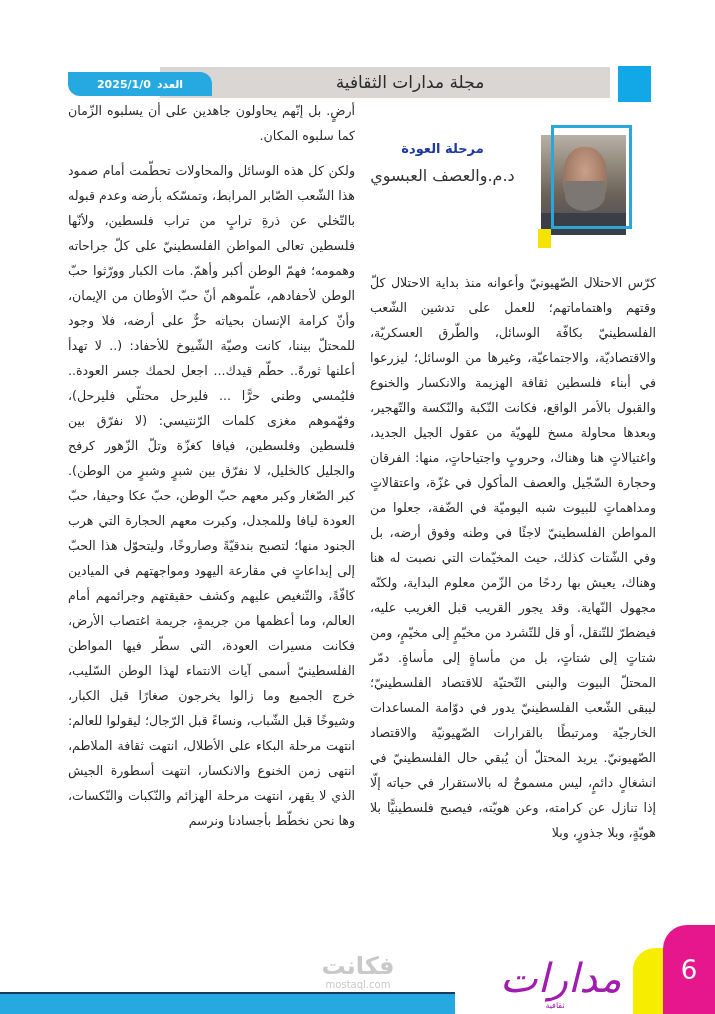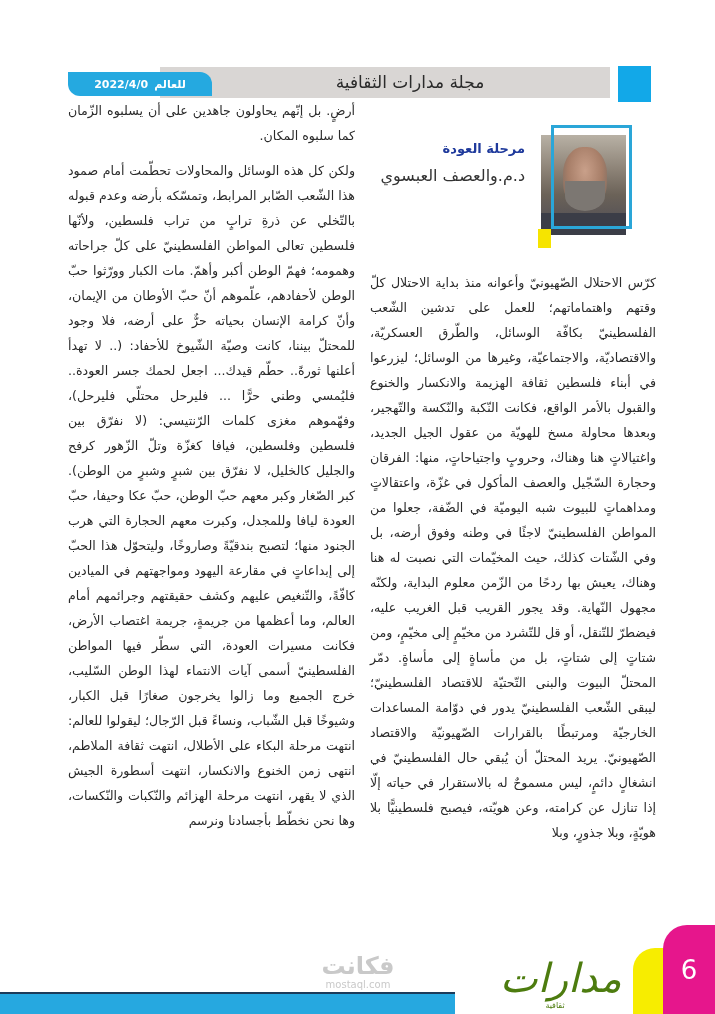--- a/index.html
+++ b/index.html
@@ -28,21 +28,21 @@
   }
   .col {
     position: absolute; direction: rtl; text-align: justify; text-align-last: right;
     font-size: 12.6px; line-height: 25px; color: #2a2a2a;
   }
   .col p { margin: 0; }
   .col-left { left: 68px; top: 98px; width: 287px; }
   .col-left p + p { margin-top: 10px; }
   .col-right { left: 370px; top: 270px; width: 286px; }
   .author-block {
-    position: absolute; left: 360px; top: 137px; width: 165px; direction: rtl; text-align: right;
+    position: absolute; left: 360px; top: 137px; width: 165px; direction: rtl; text-align: center;
   }
   .section-label { color: #1f3a9c; font-weight: bold; font-size: 13px; line-height: 24px; }
   .author-name, .author-title { font-size: 16px; color: #333; line-height: 30px; }
   .photo {
     position: absolute; left: 541px; top: 135px; width: 85px; height: 100px;
     background: linear-gradient(180deg, #b8b1a5 0%, #8c8276 35%, #6b6258 60%, #4a4a55 100%);
     overflow: hidden;
   }
   .photo .face {
     position: absolute; left: 22px; top: 12px; width: 44px; height: 60px;
@@ -64,21 +64,21 @@
   .footer-bar {
     position: absolute; left: 0; top: 992px; width: 455px; height: 22px;
     background: #26a8e0; border-top: 2px solid #1b3b5a;
   }
   .watermark {
     position: absolute; left: 310px; top: 953px; width: 96px; text-align: center; color: #c9c9c9;
   }
   .watermark .ar { font-size: 24px; font-weight: bold; line-height: 26px; }
   .watermark .en { font-size: 10px; line-height: 12px; }
   .logo {
-    position: absolute; left: 500px; top: 955px; width: 110px; height: 58px; text-align: center; color: #4d7c0f;
+    position: absolute; left: 500px; top: 955px; width: 110px; height: 58px; text-align: center; color: #a21caf;
   }
   .logo .mark { font-size: 40px; font-style: italic; line-height: 46px; font-family: "DejaVu Serif", serif; }
   .logo .sub { font-size: 8px; line-height: 10px; }
   .tab-yellow {
     position: absolute; left: 633px; top: 948px; width: 40px; height: 66px; background: #f7ed00;
     border-radius: 22px 0 0 0;
   }
   .tab-magenta {
     position: absolute; left: 663px; top: 925px; width: 52px; height: 89px; background: #e6168c;
     border-radius: 24px 0 0 0;
@@ -88,22 +88,22 @@
     font-size: 26px; color: #fff;
   }
 </style>
 </head>
 <body>
 
 <div class="header-band"></div>
 <div class="header-title">مجلة مدارات الثقافية</div>
 <div class="header-square"></div>
 <div class="issue-pill">
-  <span>للعالم</span>
-  <span style="direction:ltr;">2022/4/0</span>
+  <span>العدد</span>
+  <span style="direction:ltr;">2025/1/0</span>
 </div>
 
 <div class="photo">
   <div class="suit"></div>
   <div class="face"></div>
   <div class="beard"></div>
 </div>
 <div class="photo-frame"></div>
 <div class="photo-accent"></div>
 

